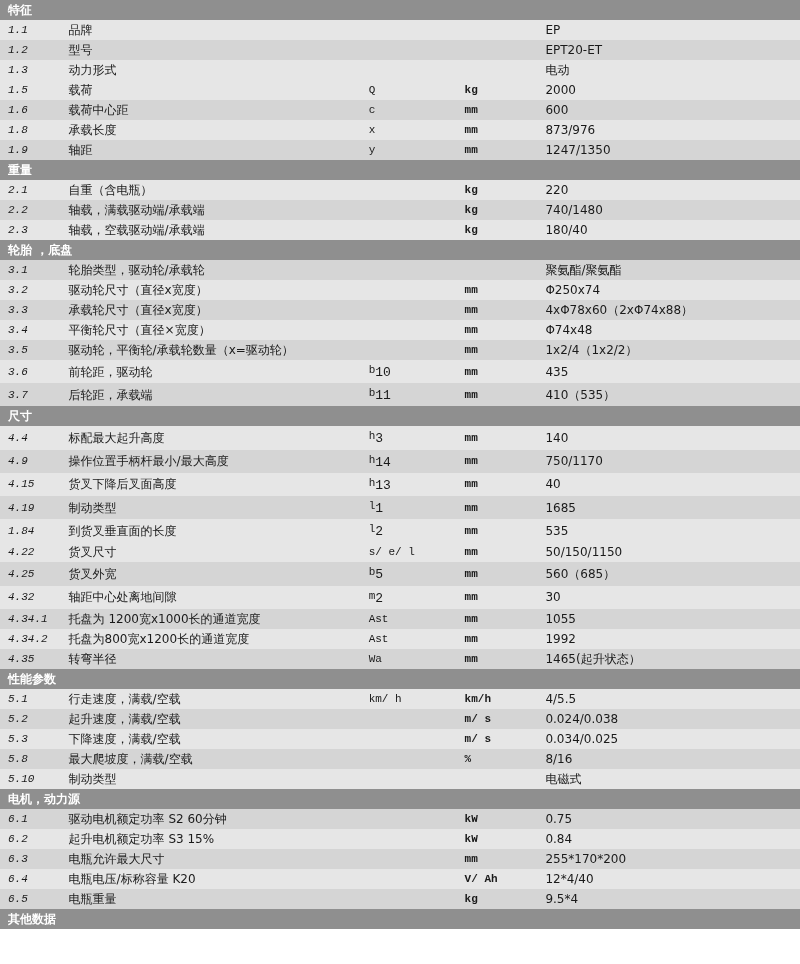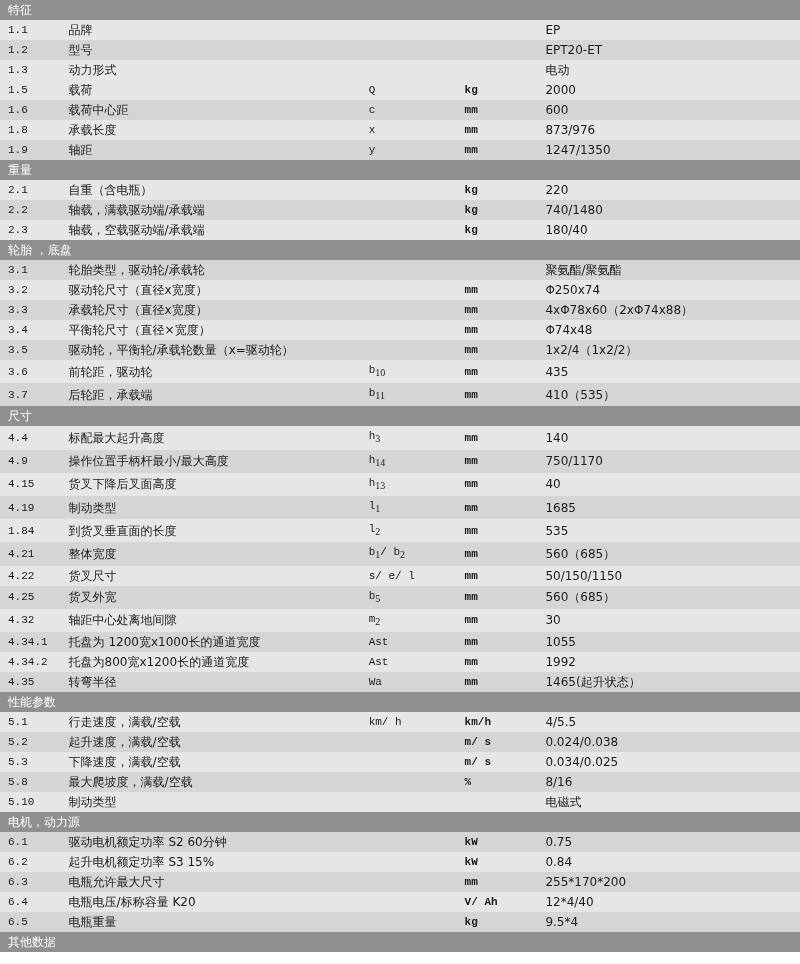--- a/index.html
+++ b/index.html
@@ -17,47 +17,46 @@
     width: 800px;
     border-collapse: collapse;
     table-layout: fixed;
   }
   #spec-table td {
     padding: 2px 0 2px 0;
     vertical-align: middle;
     line-height: 16px;
     height: 14px;
   }
-  .col-num   { width: 60px;  padding-left: 8px !important; }
+  .col-num   { width: 60px;  padding-left: 8px !important; font-style: italic; }
   .col-label { width: 305px; padding-left: 8px !important; }
   .col-sym   { width: 95px;  }
   .col-unit  { width: 80px; font-weight: bold;  }
   .col-val   { width: 252px; }
   tr.row-even td { background: #e6e6e6; }
   tr.row-odd  td { background: #d5d5d5; }
   tr.section td {
     background: #8f8f8f;
     color: #ffffff;
-    font-weight: normal;
+    font-weight: bold;
     padding-left: 8px !important;
     height: 16px;
     line-height: 16px;
   }
   .mono {
     font-family: "Liberation Mono", monospace;
     font-size: 11px;
   }
   .cjk {
     font-family: "DejaVu Sans", sans-serif;
     font-size: 12px;
   }
   .sub {
-    font-size: 10px;
+    font-size: 13px;
     vertical-align: sub;
-    font-family: Liberation Serif, serif;
   }
 </style>
 </head>
 <body>
 
 <table id="spec-table">
   <colgroup>
     <col class="col-num">
     <col class="col-label">
     <col class="col-sym">
@@ -224,27 +223,20 @@
         <td class="col-unit mono">mm</td>
         <td class="col-val cjk">1685</td>
       </tr>
       <tr class="row-even">
         <td class="col-num mono">1.84</td>
         <td class="col-label cjk">到货叉垂直面的长度</td>
         <td class="col-sym mono">l<span class="sub">2</span></td>
         <td class="col-unit mono">mm</td>
         <td class="col-val cjk">535</td>
       </tr>
-      <tr class="row-odd">
-        <td class="col-num mono">4.21</td>
-        <td class="col-label cjk">整体宽度</td>
-        <td class="col-sym mono">b<span class="sub">1</span>/ b<span class="sub">2</span></td>
-        <td class="col-unit mono">mm</td>
-        <td class="col-val cjk">560（685）</td>
-      </tr>
       <tr class="row-even">
         <td class="col-num mono">4.22</td>
         <td class="col-label cjk">货叉尺寸</td>
         <td class="col-sym mono">s/ e/ l</td>
         <td class="col-unit mono">mm</td>
         <td class="col-val cjk">50/150/1150</td>
       </tr>
       <tr class="row-odd">
         <td class="col-num mono">4.25</td>
         <td class="col-label cjk">货叉外宽</td>

